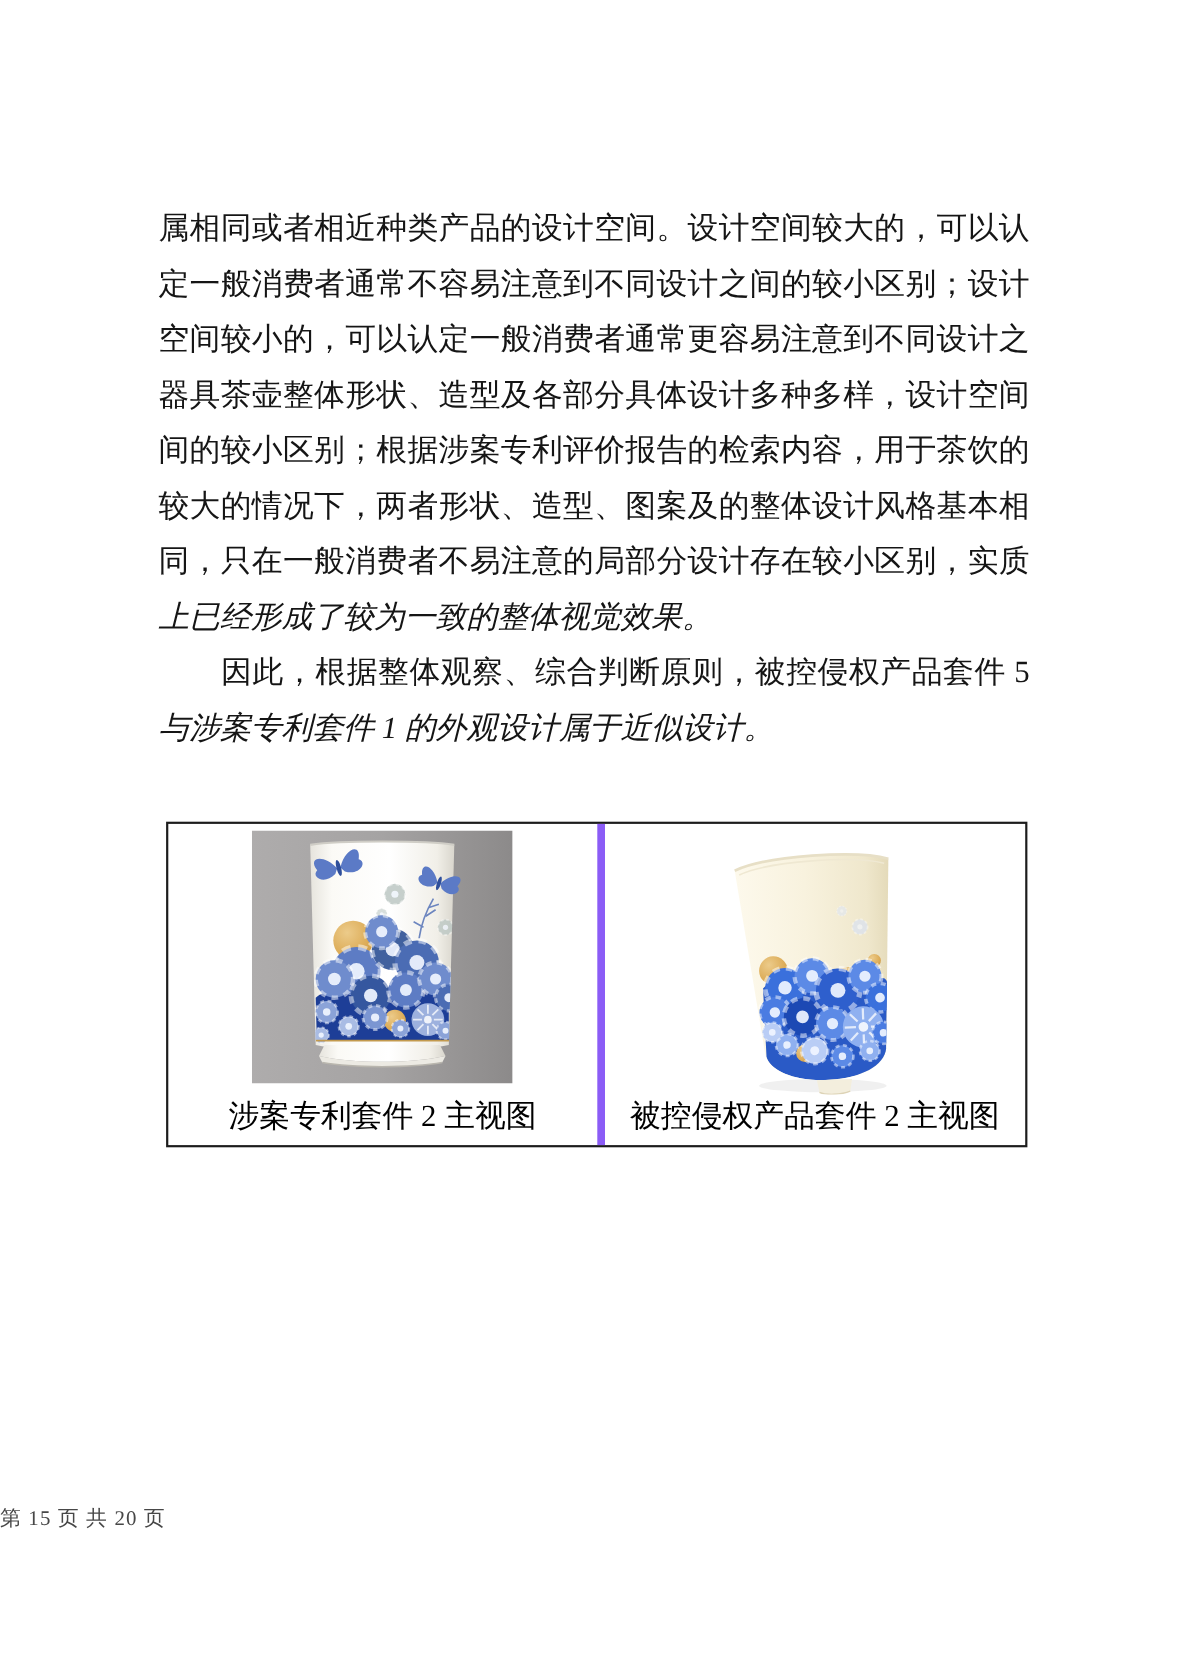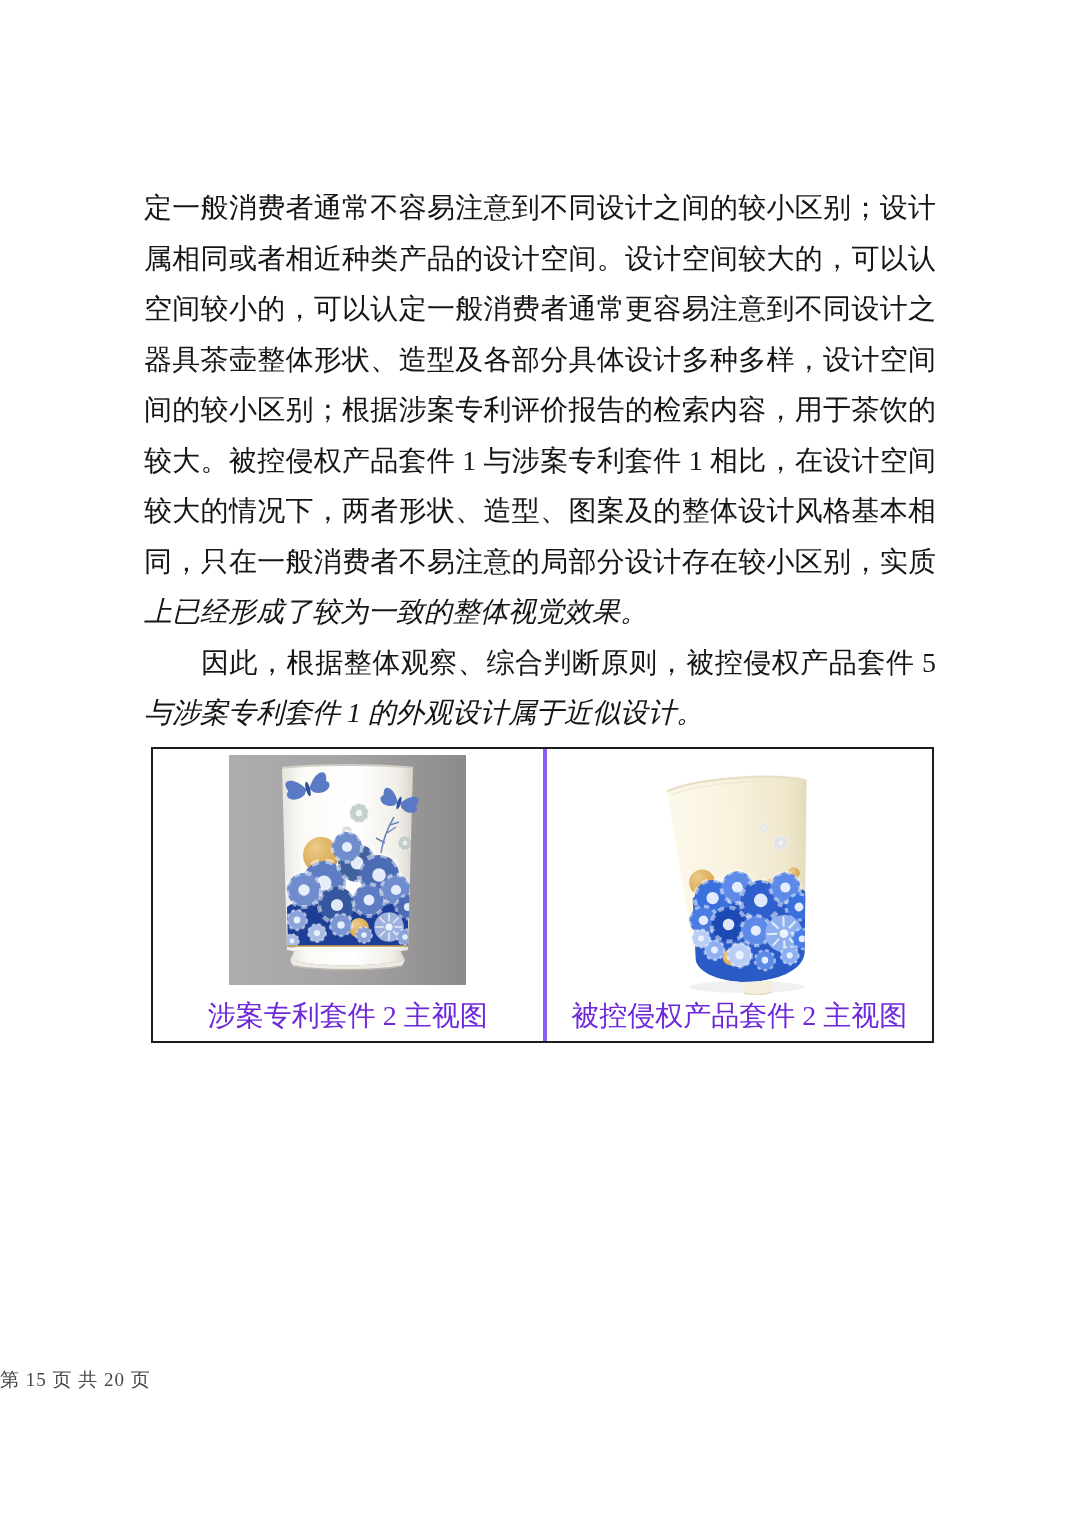--- a/index.html
+++ b/index.html
@@ -38,54 +38,53 @@
     background:#ffffff;
   }
   .cell{
     flex:1 1 50%;
     display:flex;
     flex-direction:column;
     align-items:center;
     box-sizing:border-box;
     min-width:0;
   }
-  .cell.right{ border-left:4px solid #8b5cf6; }
+  .cell.right{ border-left:7px solid #8b5cf6; }
   .cell .photo{ flex:0 0 auto; }
   .cell .caption{
     margin-top:auto;
     margin-bottom:8px;
     font-size:28px;
     line-height:34px;
-    color:#6d28d9;
+    color:#000000;
     white-space:nowrap;
   }
   .photo.patent{ margin-top:6px; }
   .photo.accused{ margin-top:20px; }
   
   .footer{
     position:absolute;
     left:0;right:0;top:1367px;
     text-align:left;
     font-size:19px;
     letter-spacing:1px;
     color:#474747;
   }
 </style>
 </head>
 <body>
 
 <div class="page">
 
   <div class="body-text">
+    <div class="line">属相同或者相近种类产品的设计空间。设计空间较大的，可以认</div>
     <div class="line">定一般消费者通常不容易注意到不同设计之间的较小区别；设计</div>
-    <div class="line">属相同或者相近种类产品的设计空间。设计空间较大的，可以认</div>
     <div class="line">空间较小的，可以认定一般消费者通常更容易注意到不同设计之</div>
     <div class="line">器具茶壶整体形状、造型及各部分具体设计多种多样，设计空间</div>
     <div class="line">间的较小区别；根据涉案专利评价报告的检索内容，用于茶饮的</div>
-    <div class="line">较大。被控侵权产品套件 1 与涉案专利套件 1 相比，在设计空间</div>
     <div class="line">较大的情况下，两者形状、造型、图案及的整体设计风格基本相</div>
     <div class="line">同，只在一般消费者不易注意的局部分设计存在较小区别，实质</div>
     <div class="line pend">上已经形成了较为一致的整体视觉效果。</div>
     <div class="line indent">因此，根据整体观察、综合判断原则，被控侵权产品套件 5</div>
     <div class="line pend">与涉案专利套件 1 的外观设计属于近似设计。</div>
   </div>
 
   <div class="evidence-table">
 
     <div class="cell">

